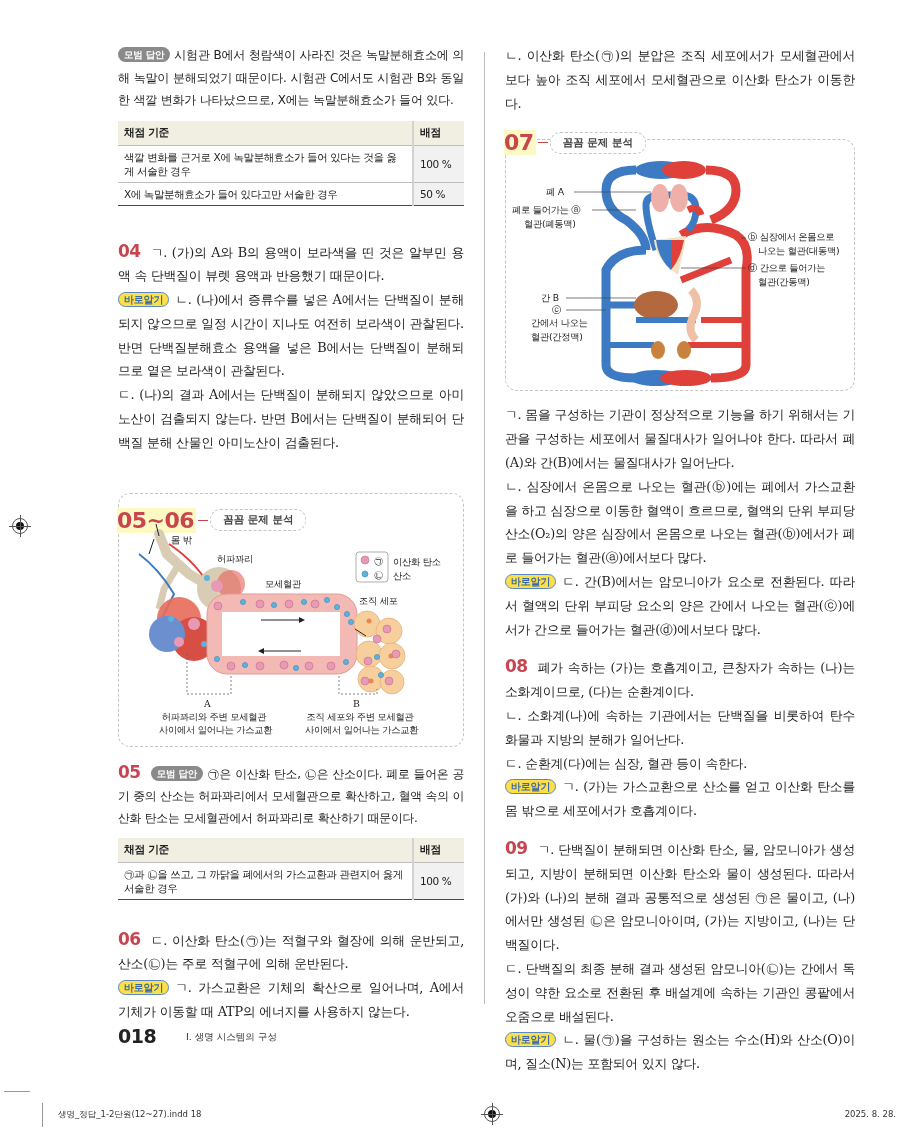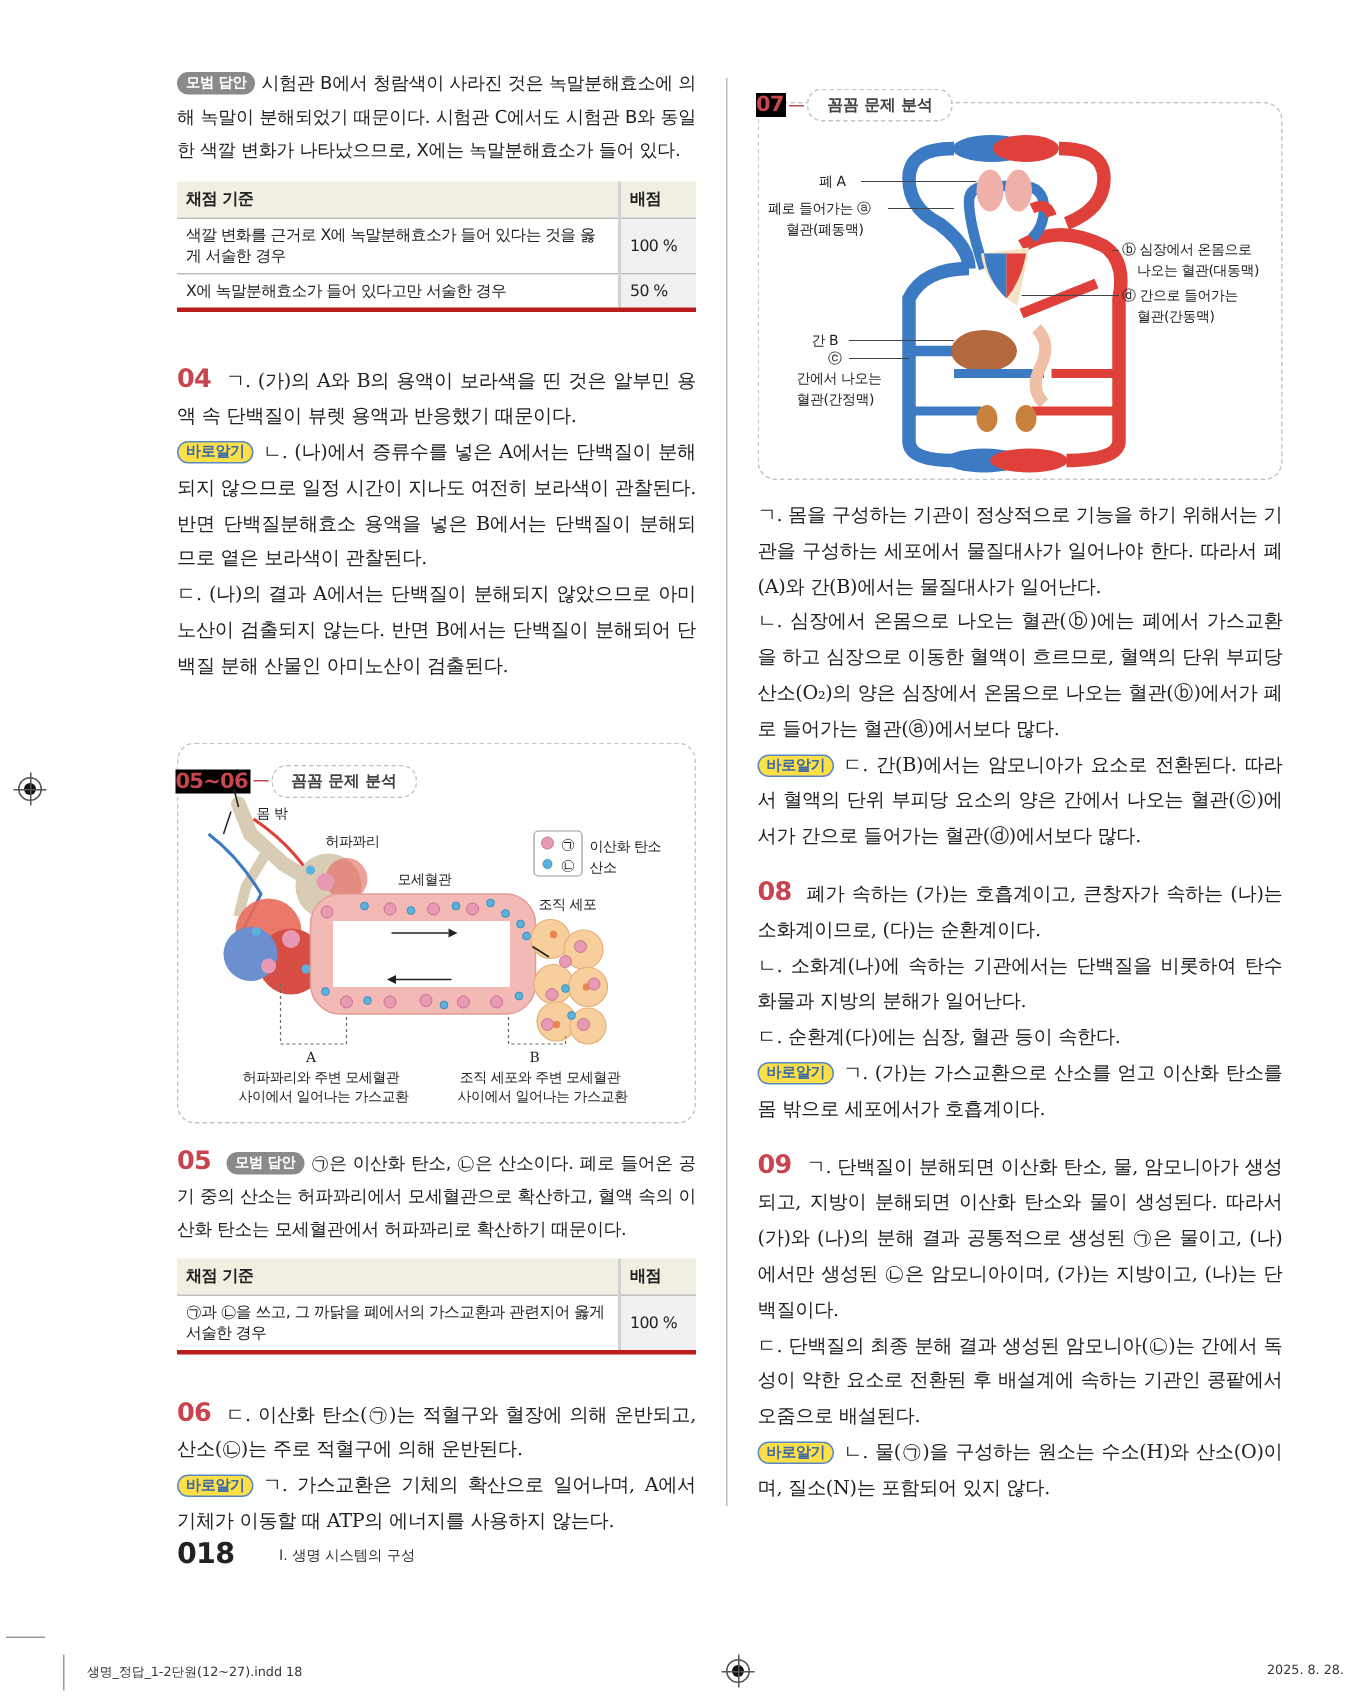--- a/index.html
+++ b/index.html
@@ -12,24 +12,24 @@
   p { margin:0; font-size:12.8px; line-height:23.8px; text-align:justify; letter-spacing:-0.2px; }
   .sans { font-family:"DejaVu Sans", sans-serif; }
   .qnum { font-family:"DejaVu Sans", sans-serif; font-weight:bold; color:#c8454f; font-size:17px; margin-right:10px; letter-spacing:-0.5px; }
   .badge-model { display:inline-block; background:#8a8a8a; color:#fff; font-family:"DejaVu Sans",sans-serif; font-size:9.5px; font-weight:bold; padding:0 6px; border-radius:8px; line-height:15px; margin-right:4px; vertical-align:1px; }
   .badge-fix { display:inline-block; border:1px solid #5a88c4; color:#3c6aa8; font-family:Liberation Serif, serif; font-size:10px; font-weight:bold; padding:0 5px; border-radius:8px; line-height:13px; margin-right:6px; background:#fde047; vertical-align:1px; }
   table.score { width:100%; border-collapse:collapse; margin-top:9px; font-family:"DejaVu Sans",sans-serif; font-size:10.5px; letter-spacing:-0.4px; }
   table.score th { background:#f1efe1; text-align:left; font-weight:bold; padding:5px 6px; border-bottom:1px solid #bdbdbd; font-size:10.8px; }
   table.score td { padding:4px 6px; border-bottom:1px solid #bdbdbd; vertical-align:middle; line-height:14px; }
   table.score th.pts, table.score td.pts { width:38px; border-left:2px solid #d2d2d2; background:#f1f1f1; }
   table.score th.pts { background:#f1efe1; }
-  table.score tr:last-child td { border-bottom:3px solid #b91c1c; }
+  table.score tr:last-child td { border-bottom:1px solid #b91c1c; }
   .fig-box { position:relative; border:1px dashed #c4c4c4; border-radius:12px; }
   .fig-head { position:absolute; display:flex; align-items:center; }
-  .fig-num { font-family:"DejaVu Sans",sans-serif; font-weight:bold; color:#c8454f; font-size:14px; letter-spacing:-0.5px; background:#000000; padding-right:2px; }
+  .fig-num { font-family:"DejaVu Sans",sans-serif; font-weight:bold; color:#c8454f; font-size:22px; letter-spacing:-0.5px; background:#fef9c3; padding-right:2px; }
   .fig-dash { width:10px; height:1px; background:#c8454f; margin:0 2px; }
   .fig-tag { font-family:"DejaVu Sans",sans-serif; font-size:10.5px; font-weight:bold; color:#444; border:1px dashed #c4c4c4; border-radius:10px; padding:3px 12px; background:#fff; }
   .lbl { position:absolute; font-family:"DejaVu Sans",sans-serif; font-size:9.3px; color:#222; white-space:nowrap; letter-spacing:-0.3px; }
   .lbl.c { text-align:center; line-height:13px; }
   .footer-num { position:absolute; left:118px; top:1025px; font-family:"DejaVu Sans",sans-serif; font-weight:bold; font-size:19px; color:#222; letter-spacing:-0.5px; }
   .footer-chap { position:absolute; left:162px; top:1031px; font-family:"DejaVu Sans",sans-serif; font-size:9.5px; color:#333;padding-left:24px; }
   .slug { position:absolute; top:1109px; font-family:"DejaVu Sans",sans-serif; font-size:8.5px; color:#333; }
   .regmark { position:absolute; width:14px; height:14px; border:1px solid #555; border-radius:50%; }
   .regmark::before { content:""; position:absolute; left:3px; top:3px; width:8px; height:8px; border-radius:50%; background:#111; }
   .regmark::after { content:""; position:absolute; left:-4px; top:6.5px; width:22px; height:1px; background:#555; }
@@ -201,20 +201,21 @@
 
   <div>
     <p><span class="qnum">06</span><span>ㄷ. 이산화 탄소(㉠)는 적혈구와 혈장에 의해 운반되고, 산소(㉡)는 주로 적혈구에 의해 운반된다.</span></p>
     <p><span class="badge-fix">바로알기</span><span>ㄱ. 가스교환은 기체의 확산으로 일어나며, A에서 기체가 이동할 때 ATP의 에너지를 사용하지 않는다.</span></p>
   </div>
 </div>
 
 <div class="divider"></div>
 
 <div class="col right">
+  <p>ㄴ. 이산화 탄소(㉠)의 분압은 조직 세포에서가 모세혈관에서보다 높아 조직 세포에서 모세혈관으로 이산화 탄소가 이동한다.</p>
 
   <div style="height:24px"></div>
 
   <div class="fig-box" style="height:250px;">
     <div class="fig-head" style="left:-2px;top:-10px;">
       <span class="fig-num">07</span>
       <span class="fig-dash"></span>
       <span class="fig-tag">꼼꼼 문제 분석</span>
     </div>
     <svg width="350" height="250" style="position:absolute;left:0;top:0;">

